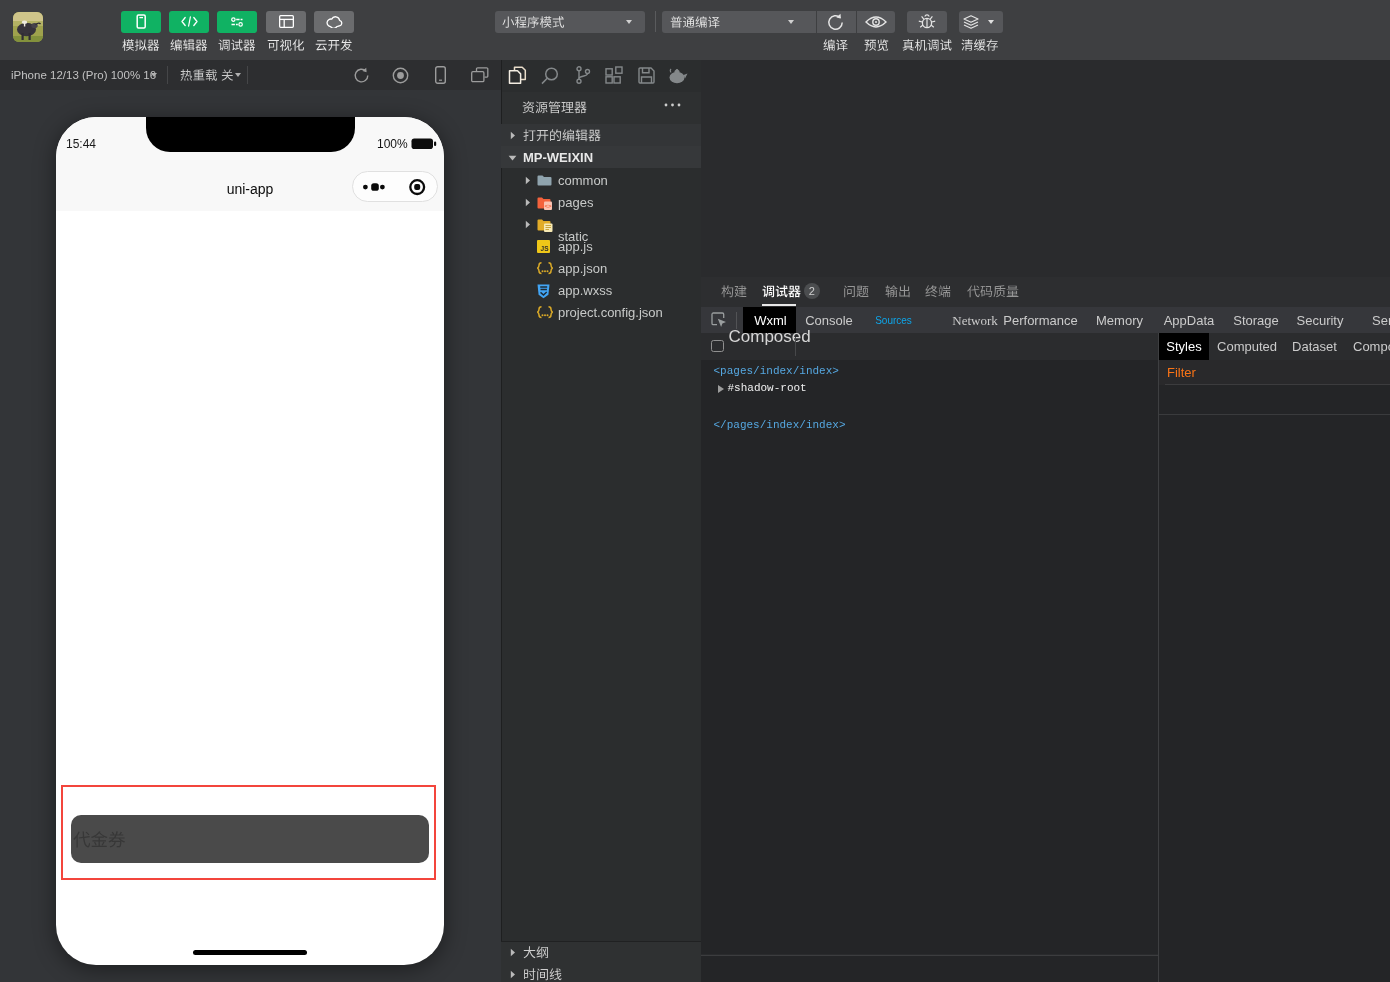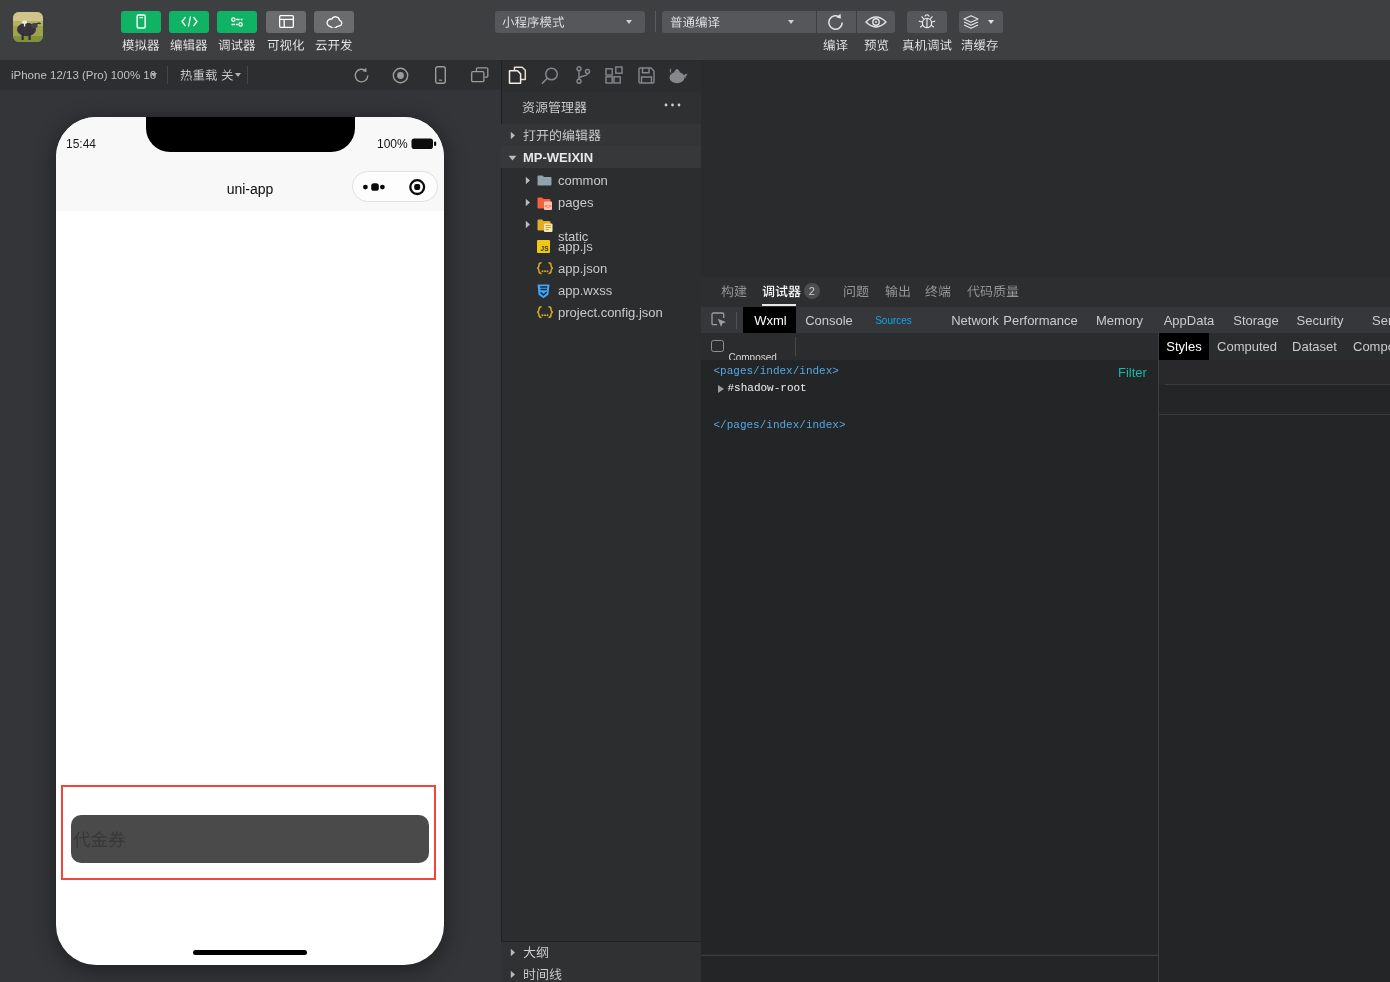--- a/index.html
+++ b/index.html
@@ -385,43 +385,43 @@
 <div style="position:absolute;left:701.0px;top:307.0px;width:689.0px;height:26.0px;background:#36373b;"></div>
 <svg width="15" height="15" style="position:absolute;left:710.5px;top:312px">
 <path d="M6,12.7 L2.3,12.7 a1.3,1.3 0 0 1 -1.3,-1.3 L1,2.3 a1.3,1.3 0 0 1 1.3,-1.3 L11.4,1 a1.3,1.3 0 0 1 1.3,1.3 L12.7,6" stroke="#9a9e9f" stroke-width="1.3" fill="none"></path>
 <path d="M6.8,6.8 L15,10.1 L11.4,11.4 L10.1,15 z" fill="#9a9e9f"></path>
 </svg>
 <div style="position:absolute;left:735.5px;top:312.0px;width:1.0px;height:17.0px;background:#525356;"></div>
 <div style="position:absolute;left:742.5px;top:306.5px;width:53.5px;height:26.5px;background:#000;"></div>
 <div style="position:absolute;top:310.8px;font-family:'Liberation Sans',sans-serif;font-size:13.0px;color:#ffffff;font-weight:normal;letter-spacing:0;line-height:19.5px;white-space:pre;left:770.5px;transform:translateX(-50%);">Wxml</div>
 <div style="position:absolute;top:310.8px;font-family:'Liberation Sans',sans-serif;font-size:13.0px;color:#cbcbcb;font-weight:normal;letter-spacing:0;line-height:19.5px;white-space:pre;left:829.0px;transform:translateX(-50%);">Console</div>
 <div style="position:absolute;top:310.8px;font-family:'Liberation Sans',sans-serif;font-size:10px;color:#0ea5e9;font-weight:normal;letter-spacing:0;line-height:19.5px;white-space:pre;left:893.5px;transform:translateX(-50%);">Sources</div>
-<div style="position:absolute;top:310.8px;font-family:Liberation Sans, sans-serif;font-size:13.0px;color:#cbcbcb;font-weight:normal;letter-spacing:0;line-height:19.5px;white-space:pre;left:960.5px;transform:translateX(-50%);padding-left:29px;">Network</div>
+<div style="position:absolute;top:310.8px;font-family:Liberation Serif, serif;font-size:13.0px;color:#cbcbcb;font-weight:normal;letter-spacing:0;line-height:19.5px;white-space:pre;left:960.5px;transform:translateX(-50%);padding-left:29px;">Network</div>
 <div style="position:absolute;top:310.8px;font-family:'Liberation Sans',sans-serif;font-size:13.0px;color:#cbcbcb;font-weight:normal;letter-spacing:0;line-height:19.5px;white-space:pre;left:1040.5px;transform:translateX(-50%);">Performance</div>
 <div style="position:absolute;top:310.8px;font-family:'Liberation Sans',sans-serif;font-size:13.0px;color:#cbcbcb;font-weight:normal;letter-spacing:0;line-height:19.5px;white-space:pre;left:1119.5px;transform:translateX(-50%);">Memory</div>
 <div style="position:absolute;top:310.8px;font-family:'Liberation Sans',sans-serif;font-size:13.0px;color:#cbcbcb;font-weight:normal;letter-spacing:0;line-height:19.5px;white-space:pre;left:1189.0px;transform:translateX(-50%);text-align:right;">AppData</div>
 <div style="position:absolute;top:310.8px;font-family:'Liberation Sans',sans-serif;font-size:13.0px;color:#cbcbcb;font-weight:normal;letter-spacing:0;line-height:19.5px;white-space:pre;left:1256.0px;transform:translateX(-50%);">Storage</div>
 <div style="position:absolute;top:310.8px;font-family:'Liberation Sans',sans-serif;font-size:13.0px;color:#cbcbcb;font-weight:normal;letter-spacing:0;line-height:19.5px;white-space:pre;left:1320.0px;transform:translateX(-50%);">Security</div>
 <div style="position:absolute;top:310.8px;font-family:'Liberation Sans',sans-serif;font-size:13.0px;color:#cbcbcb;font-weight:normal;letter-spacing:0;line-height:19.5px;white-space:pre;left:1372.0px;">Sensor</div>
 <div style="position:absolute;left:701.0px;top:333.0px;width:457.0px;height:27.0px;background:#2b2c2e;"></div>
 <div style="position:absolute;left:711px;top:339.5px;width:12.5px;height:12.5px;border:1.4px solid #909090;border-radius:2.5px"></div>
-<div style="position:absolute;top:349px;font-family:'Liberation Sans',sans-serif;font-size:10px;color:#d6d6d6;font-weight:normal;letter-spacing:0;line-height:18.8px;white-space:pre;left:728.5px;">Composed</div>
+<div style="position:absolute;top:328px;font-family:'Liberation Sans',sans-serif;font-size:17px;color:#d6d6d6;font-weight:normal;letter-spacing:0;line-height:18.8px;white-space:pre;left:728.5px;">Composed</div>
 <div style="position:absolute;left:794.5px;top:337.0px;width:1.0px;height:19.0px;background:#47484a;"></div>
 <div style="position:absolute;left:701.0px;top:360.0px;width:457.0px;height:594.0px;background:#242527;"></div>
 <div style="position:absolute;top:362.8px;font-family:'Liberation Mono',sans-serif;font-size:11.0px;color:#55a7e0;font-weight:normal;letter-spacing:0;line-height:16.5px;white-space:pre;left:713.5px;">&lt;pages/index/index&gt;</div>
 <svg width="8" height="10" style="position:absolute;left:716.5px;top:383.5px">
     <path d="M1,1 L7,5 L1,9 z" fill="#9c9c9c"></path>
   </svg>
 <div style="position:absolute;top:379.8px;font-family:'Liberation Mono',sans-serif;font-size:11.0px;color:#f0f0f0;font-weight:normal;letter-spacing:0;line-height:16.5px;white-space:pre;left:727.5px;">#shadow-root</div>
 <div style="position:absolute;top:396.8px;font-family:'Liberation Mono',sans-serif;font-size:11.0px;color:#55a7e0;font-weight:normal;letter-spacing:0;line-height:16.5px;white-space:pre;left:713.5px;margin-top:20px;">&lt;/pages/index/index&gt;</div>
 <div style="position:absolute;left:701.0px;top:954.5px;width:457.0px;height:27.5px;background:#242527;border-top:1px solid #3c3d3f;"></div>
 <div style="position:absolute;left:1158.0px;top:333.0px;width:1.0px;height:649.0px;background:#3e3f41;"></div>
 <div style="position:absolute;left:1159.0px;top:333.0px;width:231.0px;height:27.0px;background:#2b2c2e;"></div>
 <div style="position:absolute;left:1159.0px;top:333.0px;width:50.0px;height:27.0px;background:#000;"></div>
 <div style="position:absolute;top:336.8px;font-family:'Liberation Sans',sans-serif;font-size:13.0px;color:#ffffff;font-weight:normal;letter-spacing:0;line-height:19.5px;white-space:pre;left:1184.0px;transform:translateX(-50%);">Styles</div>
 <div style="position:absolute;top:336.8px;font-family:'Liberation Sans',sans-serif;font-size:13.0px;color:#cbcbcb;font-weight:normal;letter-spacing:0;line-height:19.5px;white-space:pre;left:1247.0px;transform:translateX(-50%);">Computed</div>
 <div style="position:absolute;top:336.8px;font-family:'Liberation Sans',sans-serif;font-size:13.0px;color:#cbcbcb;font-weight:normal;letter-spacing:0;line-height:19.5px;white-space:pre;left:1314.5px;transform:translateX(-50%);">Dataset</div>
 <div style="position:absolute;top:336.8px;font-family:'Liberation Sans',sans-serif;font-size:13.0px;color:#cbcbcb;font-weight:normal;letter-spacing:0;line-height:19.5px;white-space:pre;left:1353.0px;">Component</div>
 <div style="position:absolute;left:1159.0px;top:360.0px;width:231.0px;height:25.0px;background:#29292b;"></div>
 <div style="position:absolute;left:1165.0px;top:384.0px;width:225.0px;height:1.0px;background:#3c3c3e;"></div>
-<div style="position:absolute;top:362.8px;font-family:'Liberation Sans',sans-serif;font-size:13.0px;color:#14b8a6;font-weight:normal;letter-spacing:0;line-height:19.5px;white-space:pre;left:1118px;">Filter</div>
+<div style="position:absolute;top:362.8px;font-family:'Liberation Sans',sans-serif;font-size:13.0px;color:#f97316;font-weight:normal;letter-spacing:0;line-height:19.5px;white-space:pre;left:1167.0px;">Filter</div>
 <div style="position:absolute;left:1159.0px;top:385.0px;width:231.0px;height:29.0px;background:#242527;"></div>
 <div style="position:absolute;left:1159.0px;top:414.0px;width:231.0px;height:1.0px;background:#3a3b3d;"></div>
 <div style="position:absolute;left:1159.0px;top:415.0px;width:231.0px;height:567.0px;background:#242527;"></div>
 </body></html>

